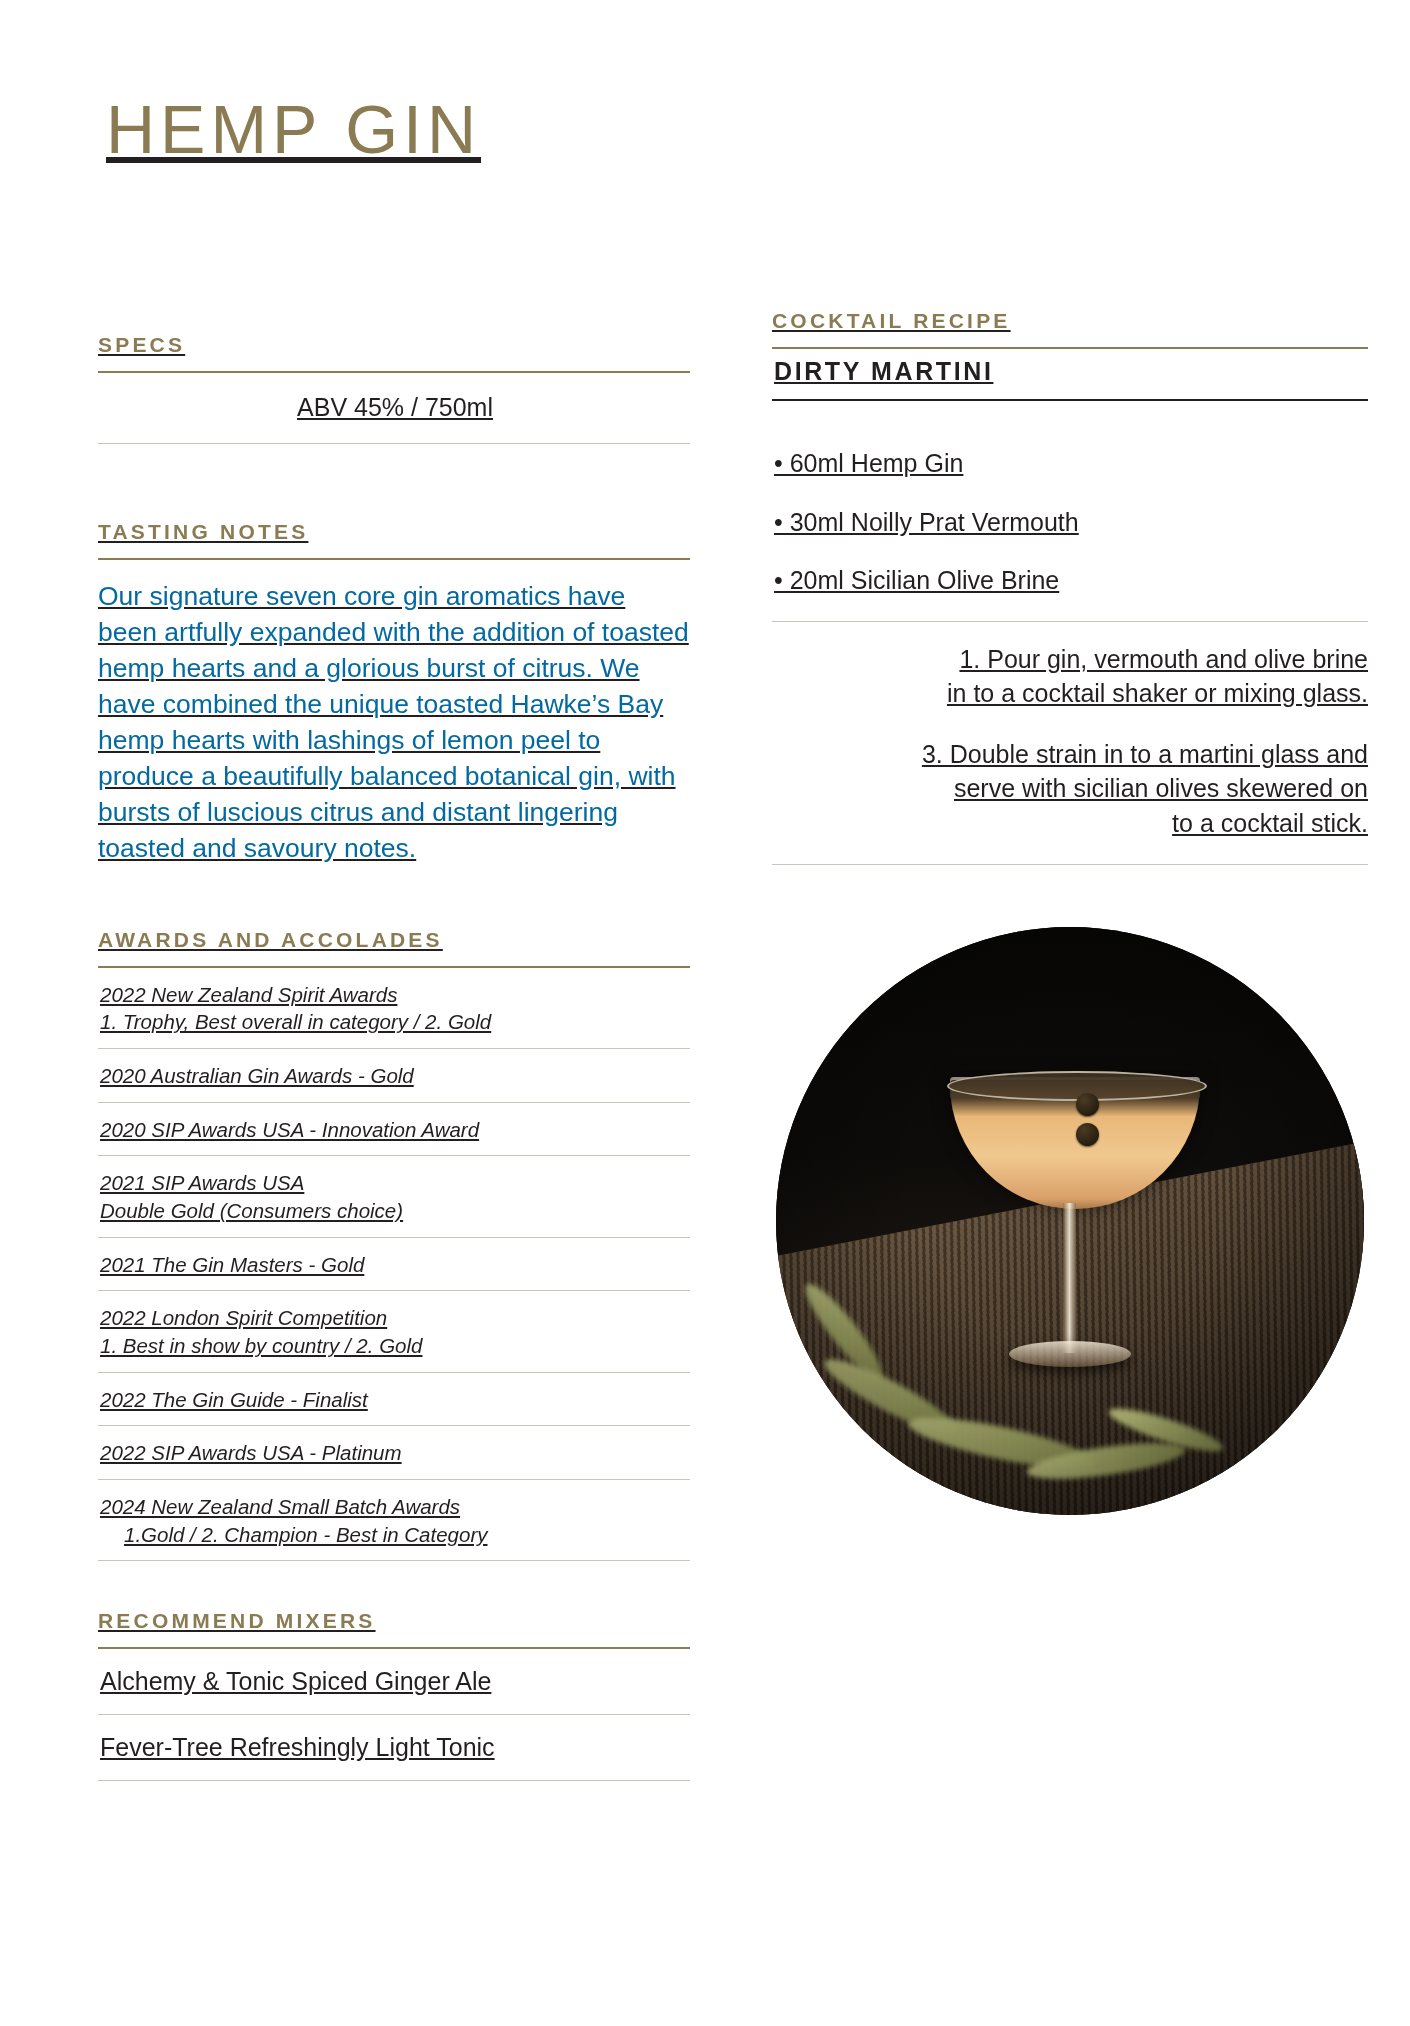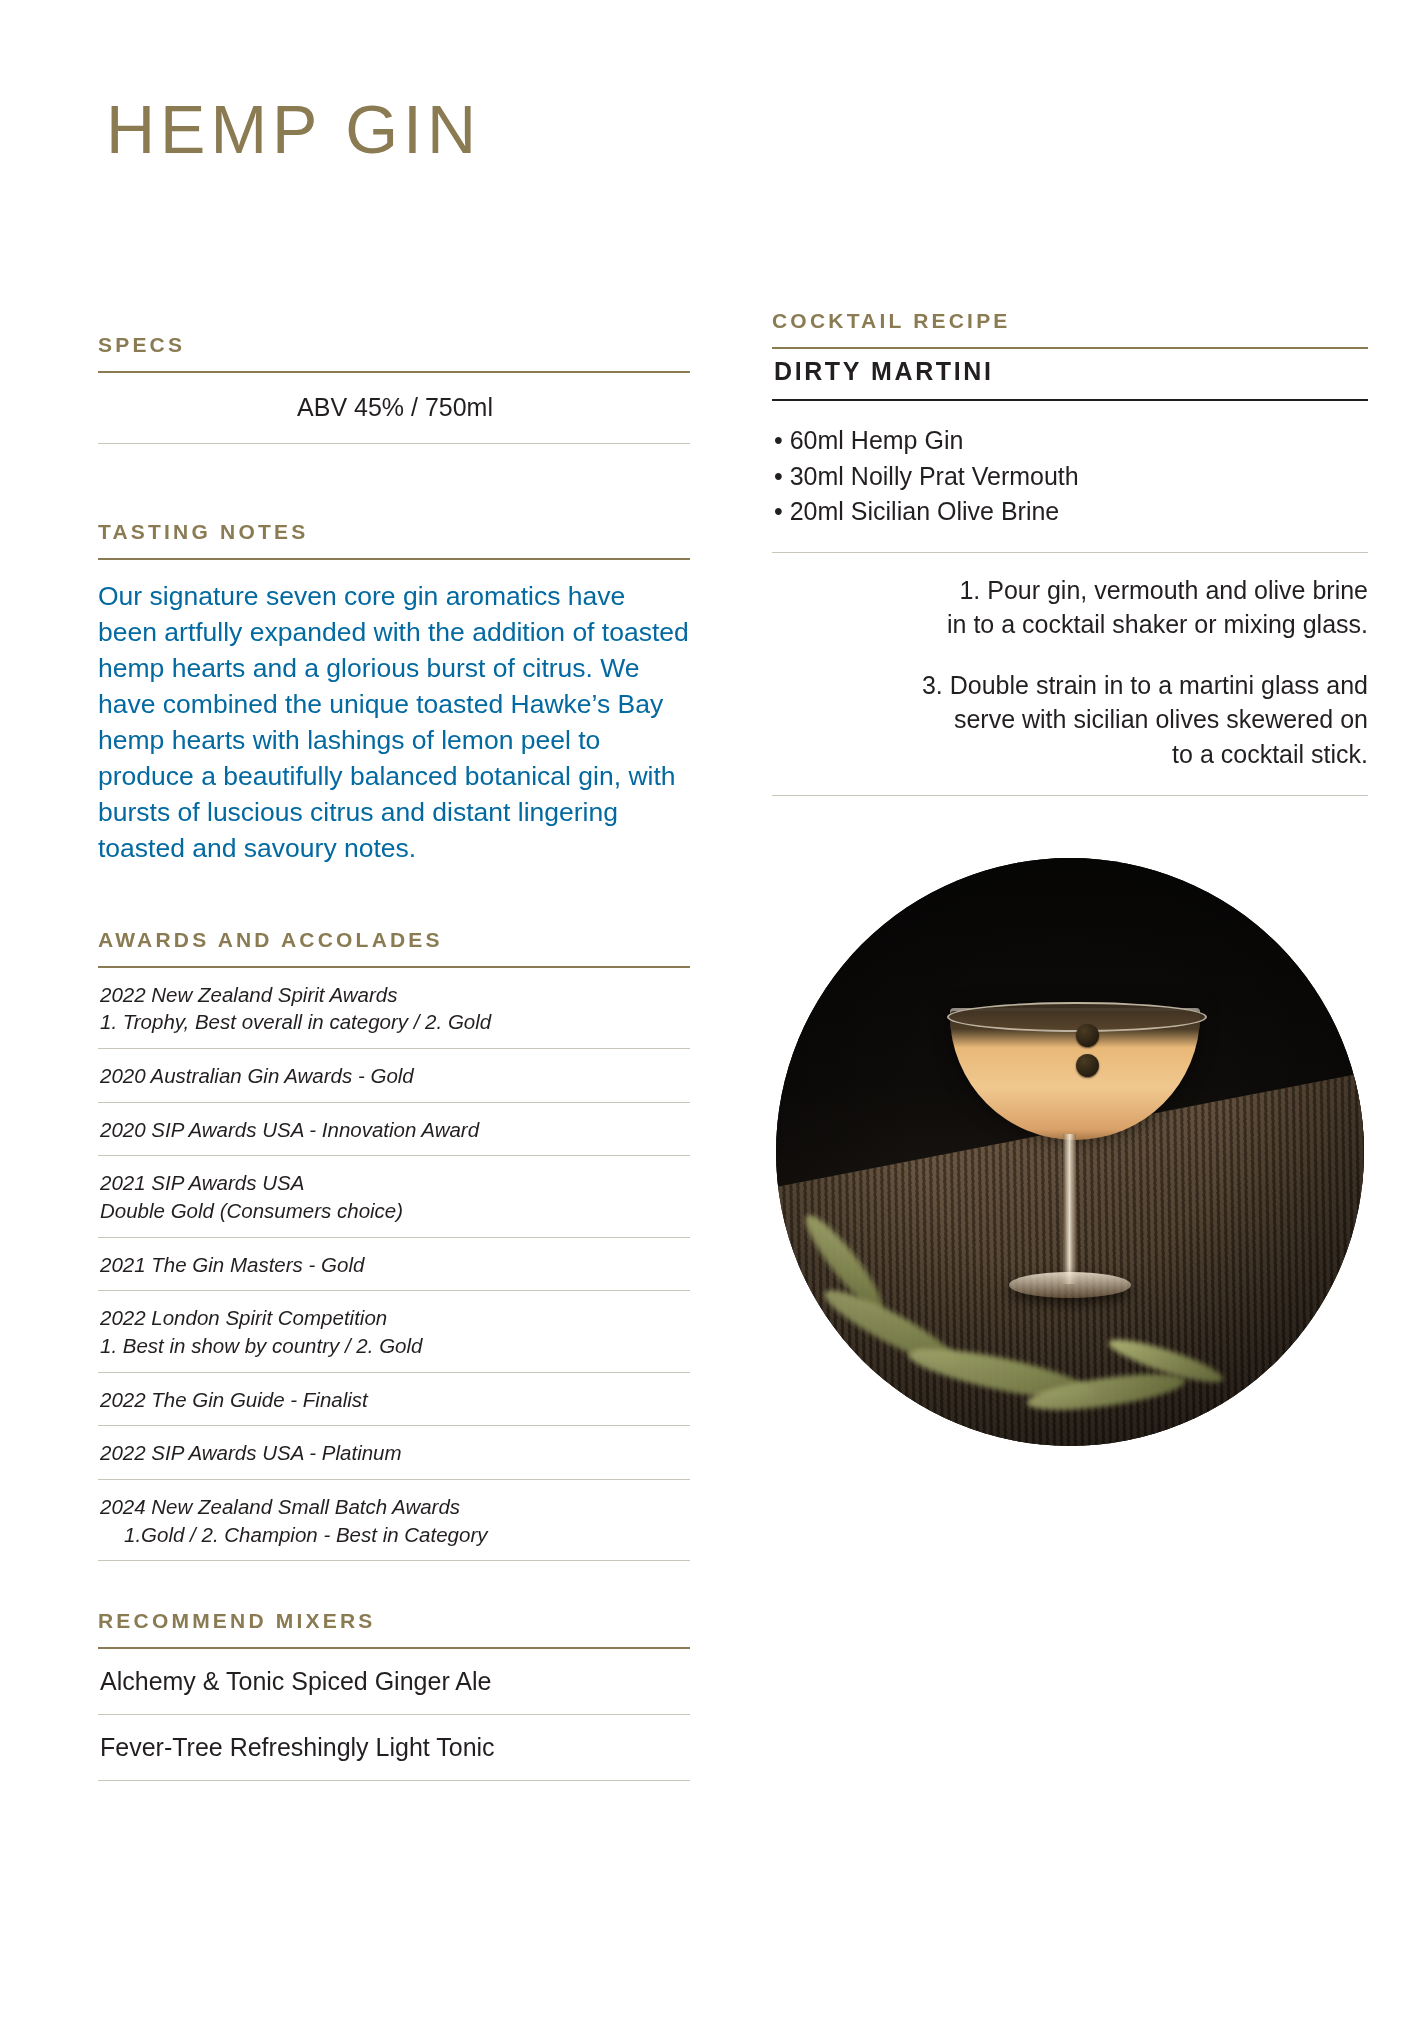--- a/index.html
+++ b/index.html
@@ -14,20 +14,21 @@
     color: #231f20;
     position: relative;
     overflow: hidden;
   }
   .page {
     position: relative;
     width: 1410px;
     height: 1794px;
     box-sizing: border-box;
     padding: 95px 110px 0 98px;
+    text-decoration: underline;
   }
   .title {
     font-size: 68px;
     font-weight: 400;
     letter-spacing: 5px;
     color: #8a7b53;
     margin: 0 0 0 8px;
     line-height: 1;
     font-family: "Liberation Sans", sans-serif;
   }
@@ -121,20 +122,21 @@
   }
   .ingredients {
     margin: 0;
     padding: 22px 0 22px 2px;
     list-style: none;
   }
   .ingredients li {
     font-size: 25px;
     line-height: 1.42;
     color: #231f20;
+    margin-top: 23px;
   }
   .steps {
     padding: 20px 0 24px 2px;
   }
   .steps p {
     font-size: 25px;
     line-height: 1.38;
     margin: 0 0 0 0;
     color: #231f20;
     text-align: right;

